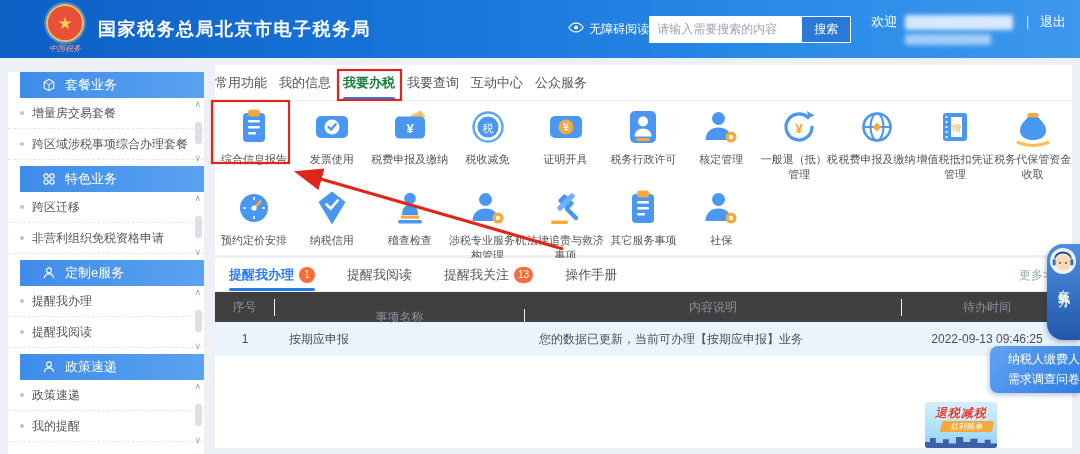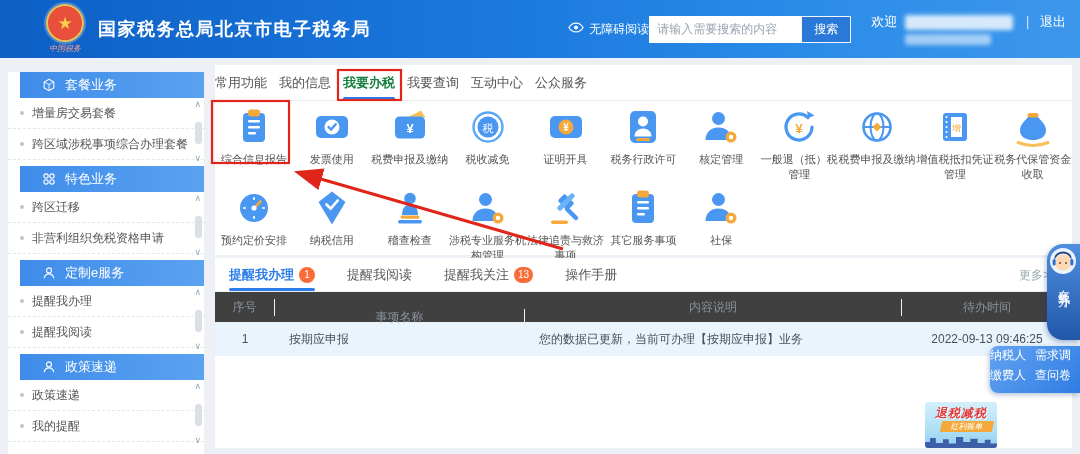--- a/index.html
+++ b/index.html
@@ -103,21 +103,21 @@
   
   .online-guide { position:absolute; right:0; top:244px; width:33px; height:96px;
     background:linear-gradient(180deg,#4e8fe0,#2257a8); border-radius:16px 0 0 16px;
     box-shadow:-1px 2px 5px rgba(20,60,120,.35); z-index:20; cursor:pointer; }
   .guide-avatar { position:absolute; top:3px; left:2px; width:28px; height:28px; }
   .guide-text { position:absolute; top:36px; left:50%; transform:translateX(-50%);
     writing-mode:vertical-rl; text-orientation:upright; color:#fff; font-size:12px;
     letter-spacing:2px; }
   .survey { position:absolute; right:0; top:346px; width:90px; height:47px;
     background:linear-gradient(135deg,#63a4f1,#2f7ce4); border-radius:8px 0 0 8px;
-    color:#fff; font-size:12px; display:flex; flex-direction:row; align-items:flex-start;
+    color:#fff; font-size:12px; display:flex; flex-direction:column; align-items:flex-end;
     justify-content:center; line-height:1.65; z-index:21; cursor:pointer;
     box-shadow:-1px 2px 5px rgba(20,60,120,.3); }
   .banner { position:absolute; left:925px; top:402px; width:72px; height:46px;
     background:linear-gradient(180deg,#d3f0fc 0%,#a8dcf4 70%,#8fcdee 100%);
     border-radius:3px; overflow:hidden; z-index:21; cursor:pointer; }
   .banner-title { color:#e33a3a; font-weight:bold; font-style:italic; font-size:12px;
     text-align:center; margin-top:3px; letter-spacing:1px; text-shadow:1px 1px 0 #fff; }
   .banner-ribbon { position:absolute; left:16px; top:19px; width:52px; height:11px;
     background:#f5a93b; transform:skewX(-12deg); color:#fff; font-size:8px;
     text-align:center; line-height:11px; border-radius:1px; }

